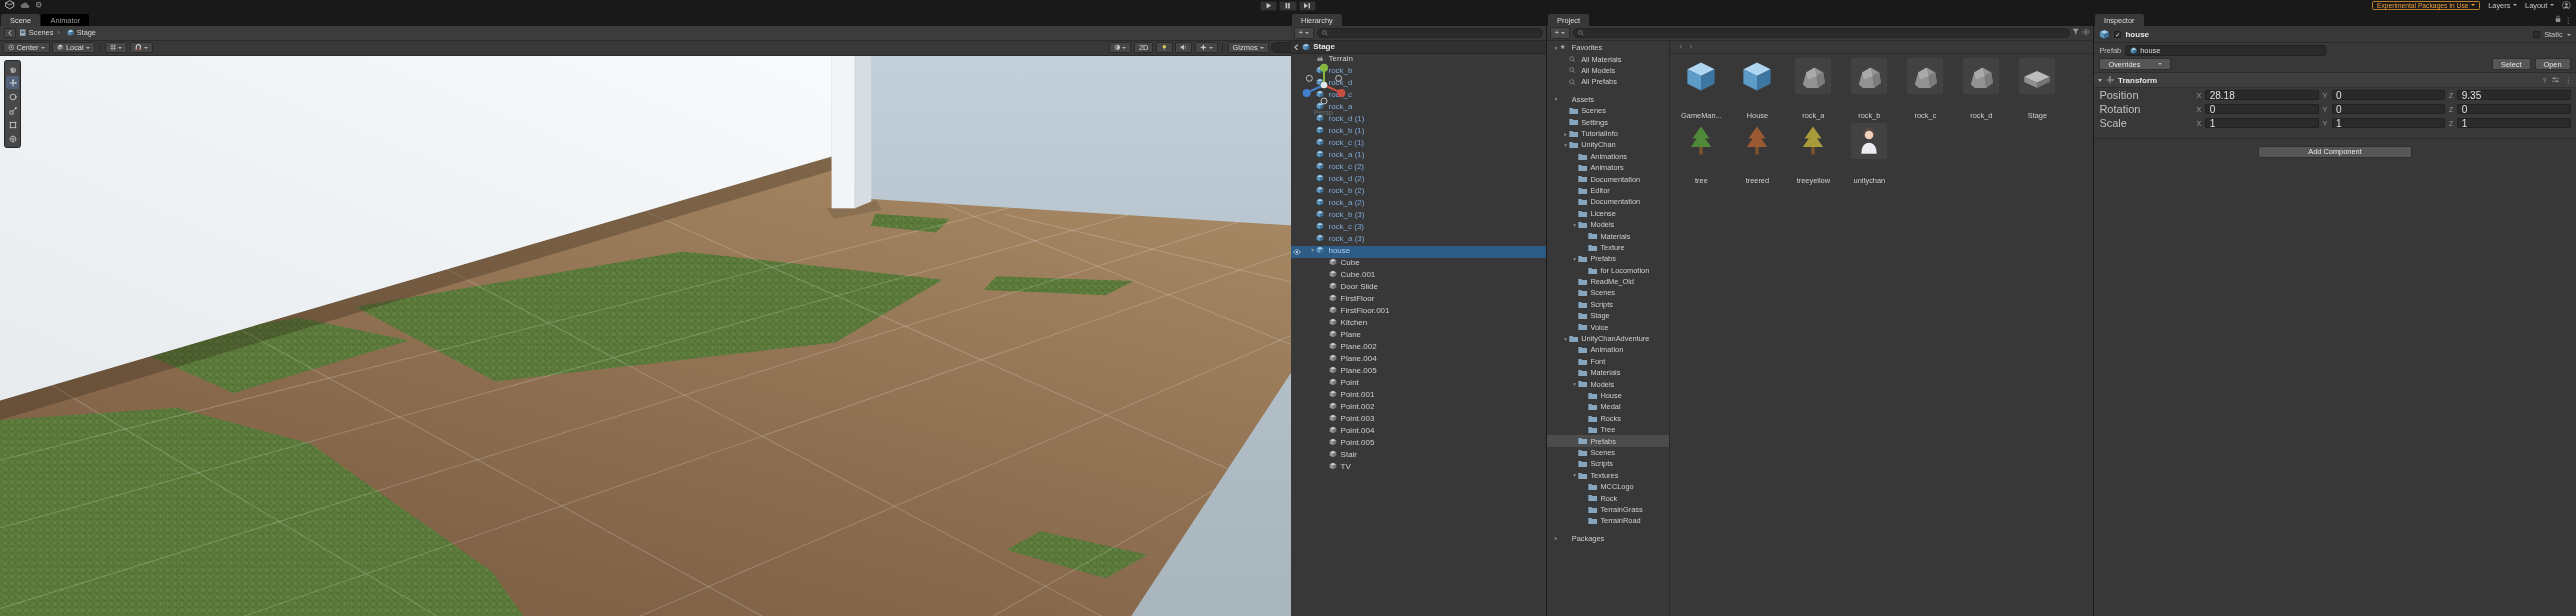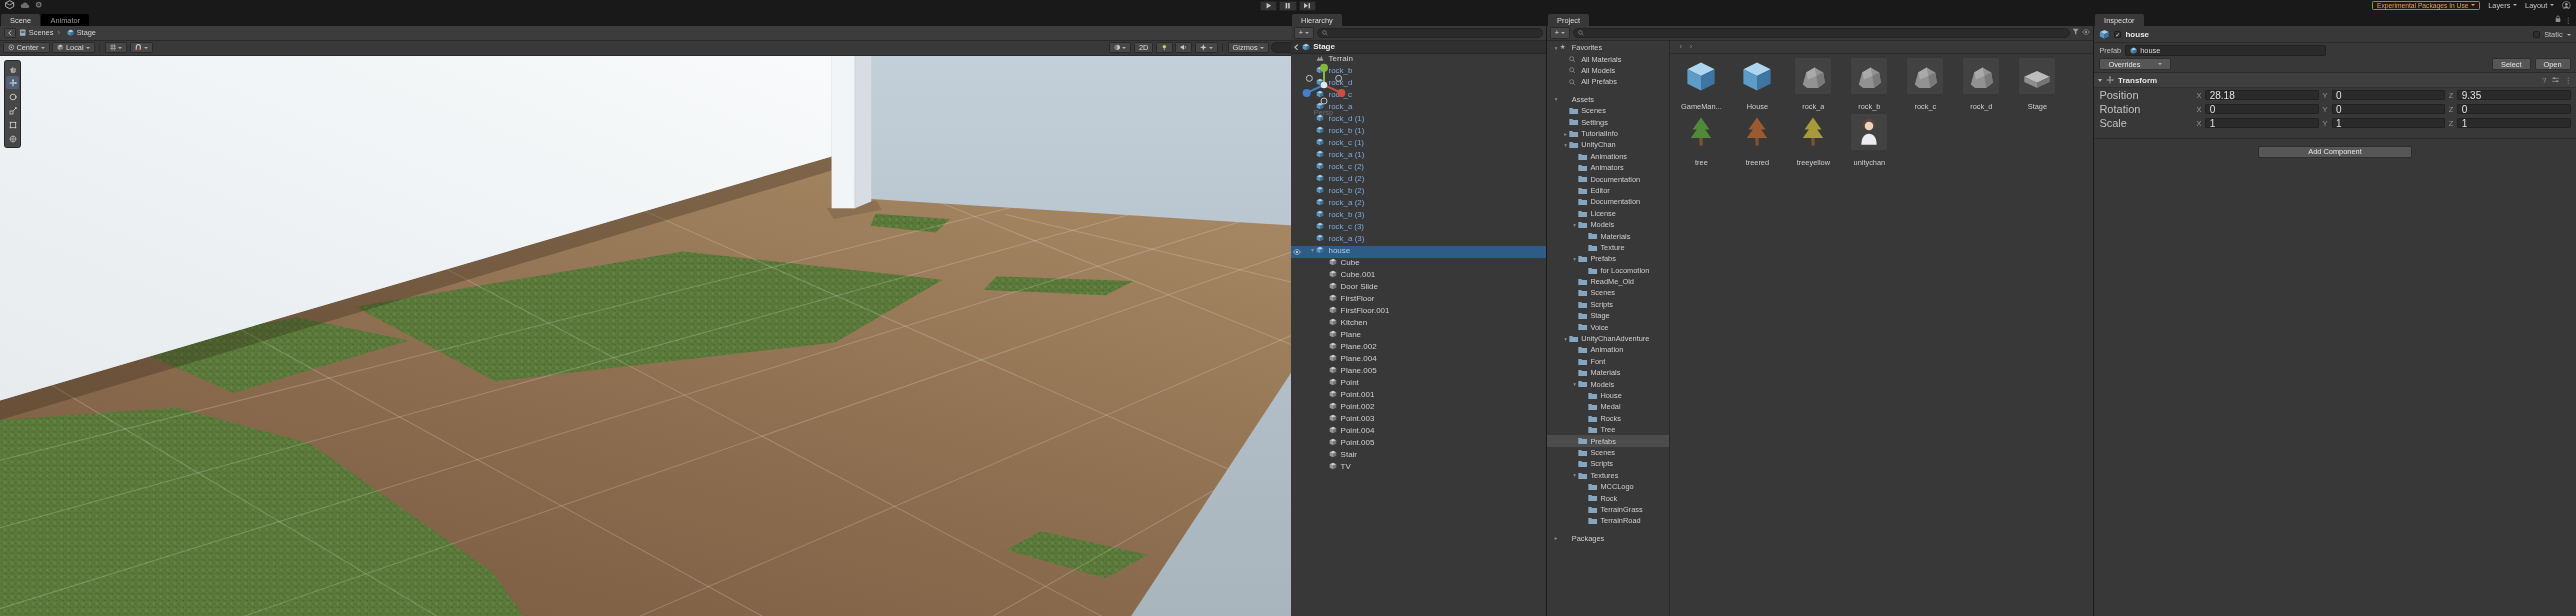--- a/index.html
+++ b/index.html
@@ -98,21 +98,21 @@
   .asset.thumb-rock .thumb,.asset.thumb-stage .thumb,.asset.thumb-chan .thumb{background:#424242}
   .tm{display:none;width:34px;height:34px}
   .thumb-cube .tm-cube{display:block}
   .thumb-rock .tm-rock{display:block}
   .thumb-stage .tm-stage{display:block}
   .thumb-tree .tm-tree{display:block}
   .thumb-chan .tm-chan{display:block}
   .tree-green .fol{fill:#4f8a38}
   .tree-red .fol{fill:#9c5a32}
   .tree-yellow .fol{fill:#a89a3a}
-  .asset-label{font-size:7.4px;color:#cfcfcf;margin-top:8px;max-width:51px;white-space:nowrap;overflow:hidden;text-align:center}
+  .asset-label{font-size:7.4px;color:#cfcfcf;margin-top:17px;max-width:51px;white-space:nowrap;overflow:hidden;text-align:center}
 
   
   .insp-body{flex:1;overflow:hidden;padding-top:1.3px}
   .insp-head{height:16px;display:flex;align-items:center;gap:4px;padding:0 5.4px;border-bottom:0.7px solid #2c2c2c}
   .insp-name{font-weight:bold;color:#e8e8e8;font-size:8px}
   .small-label{font-size:7.4px;color:#c2c2c2;white-space:nowrap}
   .insp-row{display:flex;align-items:center;height:14px;padding:0 5.4px;gap:4px}
   .obj-field{background:#2a2a2a;border:0.7px solid #212121;border-radius:2px;height:10.7px;display:flex;align-items:center;gap:2.7px;padding:0 4px;font-size:7.4px;color:#ddd;width:201px}
   .btnrow{height:16px;border-bottom:0.7px solid #2c2c2c;padding-bottom:1.3px}
   .comp-header{height:14.8px;display:flex;align-items:center;gap:4px;padding:0 4px;border-bottom:0.7px solid #303030;background:#3e3e3e}

